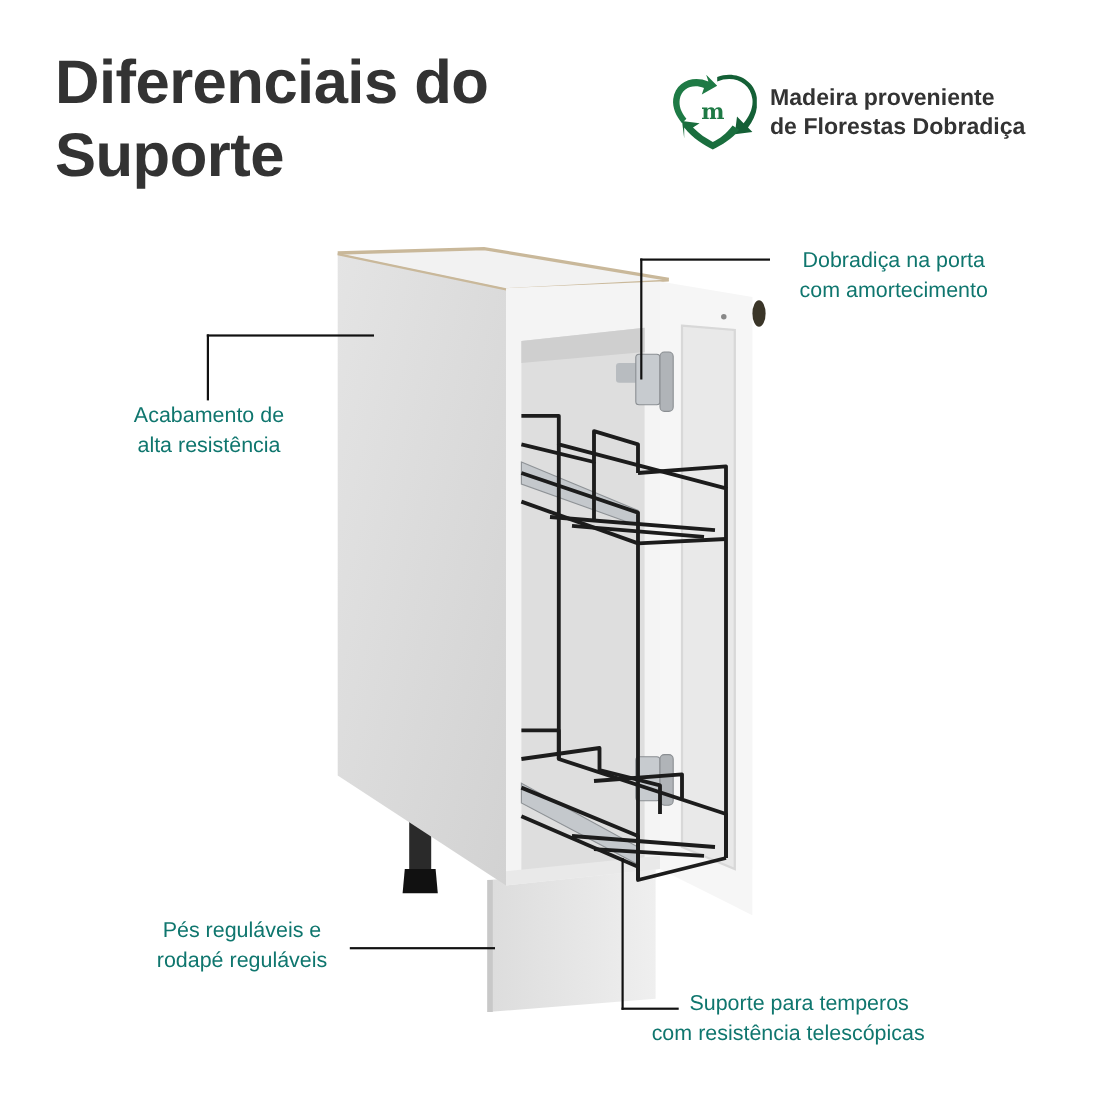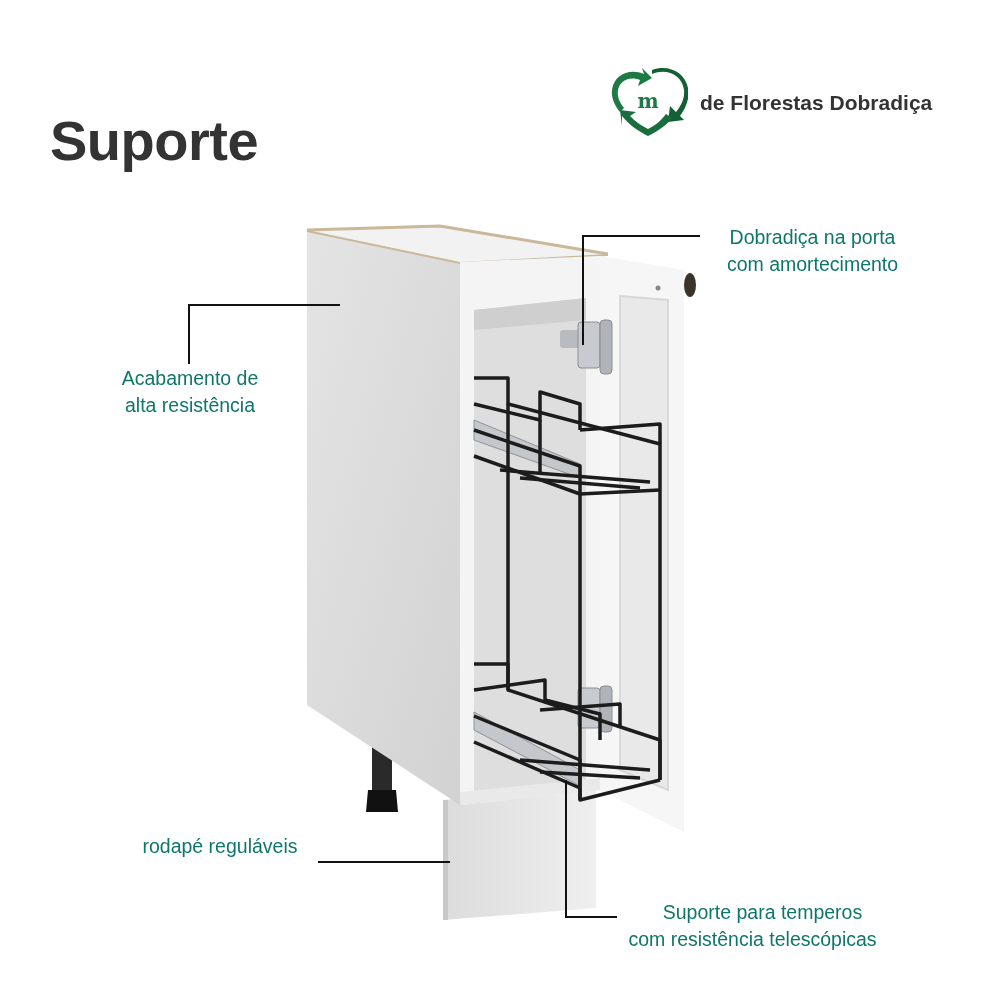--- a/index.html
+++ b/index.html
@@ -9,33 +9,34 @@
   .badge-logo { width: 80px; height: 72px; }
   .badge-text { margin-left: 12px; font-weight: bold; font-size: 21px; line-height: 27px; color: #333333; }
   .callout { position: absolute; font-size: 19.5px; line-height: 27px; color: #0f766e; text-align: center; }
   .leader { position: absolute; background: #111111; }
   .product { position: absolute; left: 0; top: 0; width: 1000px; height: 1000px; pointer-events: none; }
 </style>
 </head>
 <body>
 
 <h1 class="title">
-  <br>
+  <span>Diferenciais do</span><br>
   <span>Suporte</span>
 </h1>
 
 <div class="badge">
   <svg class="badge-logo" viewBox="0 0 80 72">
 
     <path d="M36 8 C22 2 6 8 4 24 C3 32 7 40 12 46 L16 42 C11 36 9 30 10 24 C12 14 22 10 32 14 L30 20 L44 12 L34 2 Z" fill="#1e7a45"></path>
     <path d="M44 8 C58 2 74 8 76 24 C77 32 73 40 68 46 L62 40 L60 56 L76 54 L72 50 C78 42 82 32 80 22 C77 6 60 -2 44 4 Z" fill="#146036"></path>
     <path d="M14 50 C22 60 32 66 40 70 C48 66 58 60 64 52 L58 48 C52 56 46 60 40 63 C34 60 28 56 22 50 L28 46 L12 44 L14 60 Z" fill="#1a6e3e"></path>
     <text x="40" y="42" text-anchor="middle" font-family="DejaVu Serif, serif" font-weight="bold" font-size="20" fill="#1e7a45">m</text>
   </svg>
   <div class="badge-text">
+    <div>Madeira proveniente</div>
     <div>de Florestas Dobradiça</div>
   </div>
 </div>
 
 <svg class="product" viewBox="0 0 1000 1000">
   <defs>
     <linearGradient id="sideGrad" x1="0" y1="0" x2="1" y2="1">
       <stop offset="0" stop-color="#e4e4e4"></stop>
       <stop offset="1" stop-color="#d2d2d2"></stop>
     </linearGradient>
@@ -128,19 +129,20 @@
   <div>Dobradiça na porta</div>
   <div>com amortecimento</div>
 </div>
 
 <div class="callout" style="left:95px; top:365px; width:190px;">
   <div>Acabamento de</div>
   <div>alta resistência</div>
 </div>
 
 <div class="callout" style="left:125px; top:833px; width:190px;">
+  <div>Pés reguláveis e</div>
   <div>rodapé reguláveis</div>
 </div>
 
-<div class="callout" style="left:600px; top:899px; width:305px;">
+<div class="callout" style="left:564px; top:899px; width:305px;">
   <div style="padding-left:20px;">Suporte para temperos</div>
   <div>com resistência telescópicas</div>
 </div>
 
 </body></html>

